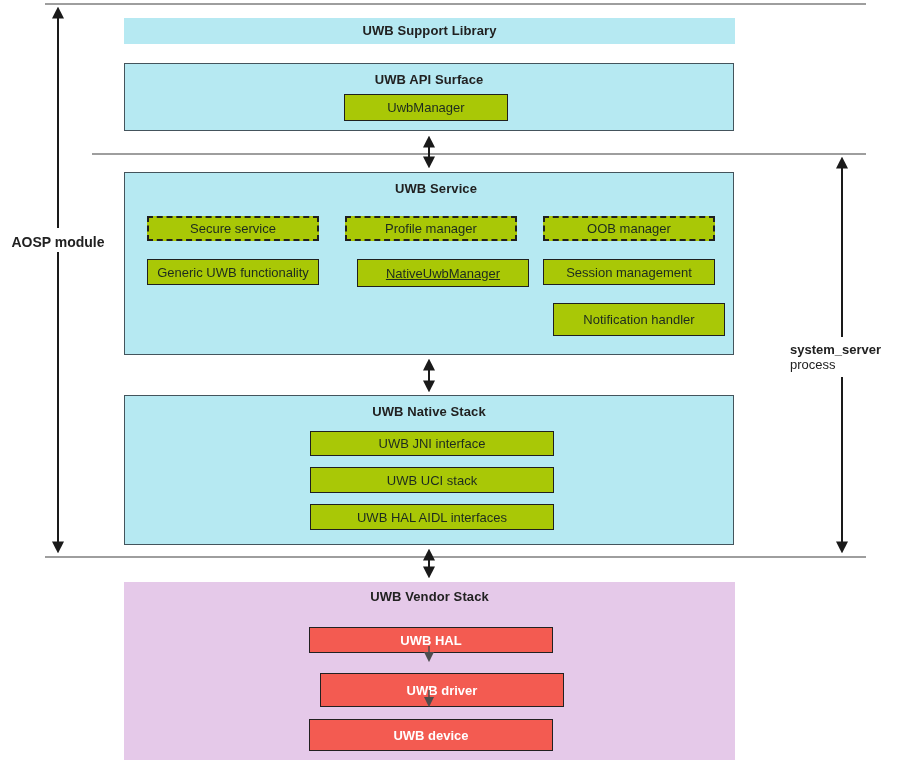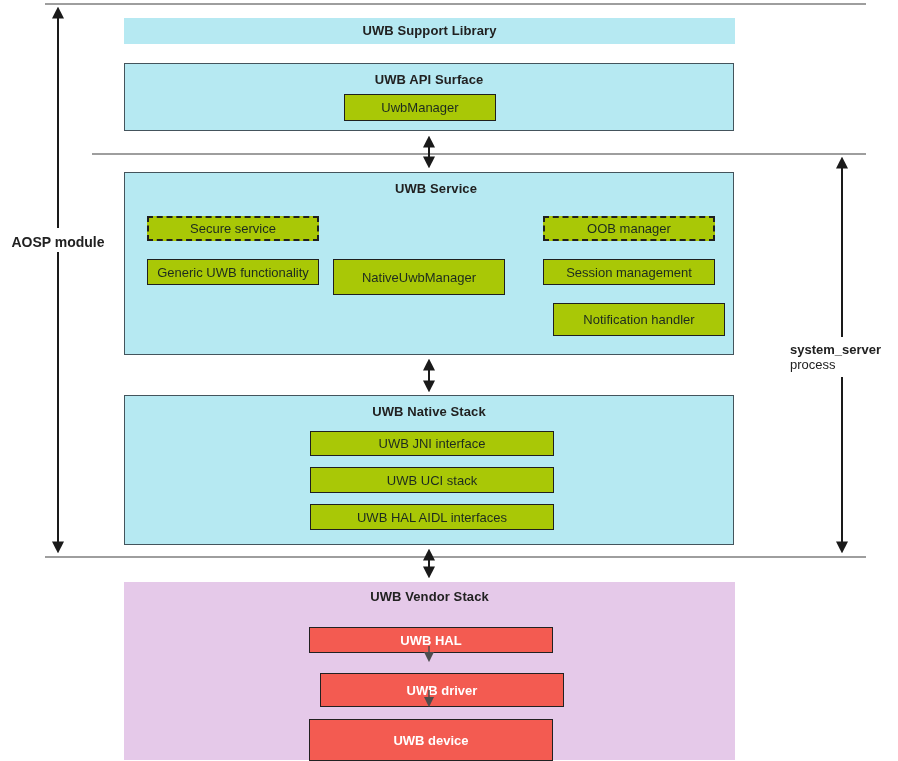--- a/index.html
+++ b/index.html
@@ -45,48 +45,49 @@
   <div class="hline" style="left:45px;top:3px;width:821px;"></div>
   <div class="hline" style="left:92px;top:153px;width:774px;"></div>
   <div class="hline" style="left:45px;top:556px;width:821px;"></div>
 
   <div class="layer cyan-box" style="left:124px;top:18px;width:611px;height:26px;">
     <div class="layer-title" style="padding-top:5px;">UWB Support Library</div>
   </div>
 
   <div class="layer cyan-box bordered" style="left:124px;top:63px;width:610px;height:68px;">
     <div class="layer-title">UWB API Surface</div>
-    <div class="chip" style="left:219px;top:30px;width:152px;height:27px;">UwbManager</div>
+    <div class="chip" style="left:219px;top:30px;width:164px;height:27px;">UwbManager</div>
   </div>
 
   <div class="layer cyan-box bordered" style="left:124px;top:172px;width:610px;height:183px;padding-left:14px;">
     <div class="layer-title">UWB Service</div>
 
     <div class="chip dashed" style="left:22px;top:43px;width:172px;height:25px;">Secure service</div>
+    <div class="chip dashed" style="left:220px;top:43px;width:172px;height:25px;">Profile manager</div>
     <div class="chip dashed" style="left:418px;top:43px;width:172px;height:25px;">OOB manager</div>
 
     <div class="chip" style="left:22px;top:86px;width:172px;height:26px;">Generic UWB functionality</div>
-    <div class="chip" style="left:208px;top:86px;width:172px;height:36px;">NativeUwbManager</div>
+    <div class="chip" style="left:232px;top:86px;width:172px;height:28px;text-decoration:underline;">NativeUwbManager</div>
     <div class="chip" style="left:418px;top:86px;width:172px;height:26px;text-align:right;">Session management</div>
 
     <div class="chip" style="left:428px;top:130px;width:172px;height:33px;">Notification handler</div>
   </div>
 
   <div class="layer cyan-box bordered" style="left:124px;top:395px;width:610px;height:150px;">
     <div class="layer-title">UWB Native Stack</div>
     <div class="chip" style="left:185px;top:35px;width:244px;height:25px;">UWB JNI interface</div>
     <div class="chip" style="left:185px;top:71px;width:244px;height:26px;">UWB UCI stack</div>
     <div class="chip" style="left:185px;top:108px;width:244px;height:26px;">UWB HAL AIDL interfaces</div>
   </div>
 
   <div class="layer purple-box" style="left:124px;top:582px;width:611px;height:178px;">
     <div class="layer-title" style="padding-top:7px;">UWB Vendor Stack</div>
     <div class="chip red" style="left:185px;top:37px;width:244px;height:26px;">UWB HAL</div>
     <div class="chip red" style="left:196px;top:83px;width:244px;height:34px;">UWB driver</div>
-    <div class="chip red" style="left:185px;top:129px;width:244px;height:42px;">UWB device</div>
+    <div class="chip red" style="left:185px;top:129px;width:244px;height:32px;">UWB device</div>
   </div>
 
   <div class="side-label" style="left:8px;top:231px;width:100px;text-align:center;font-weight:bold;">AOSP module</div>
 
   <div class="side-label" style="left:790px;top:340px;width:100px;font-size:13px;">
     <span class="bold">system_server</span>
     <span class="reg">process</span>
   </div>
 
   <svg class="overlay" width="898" height="761">

